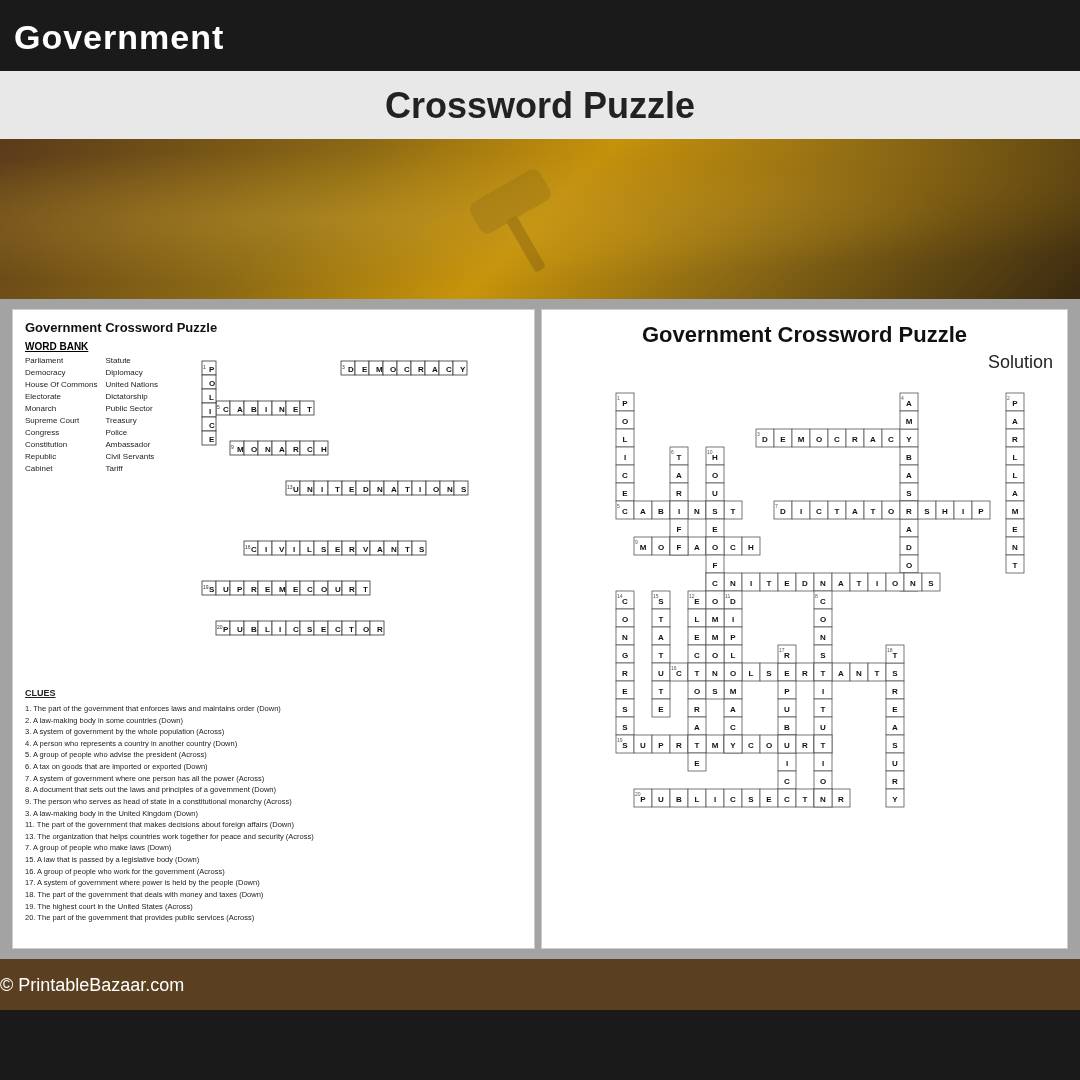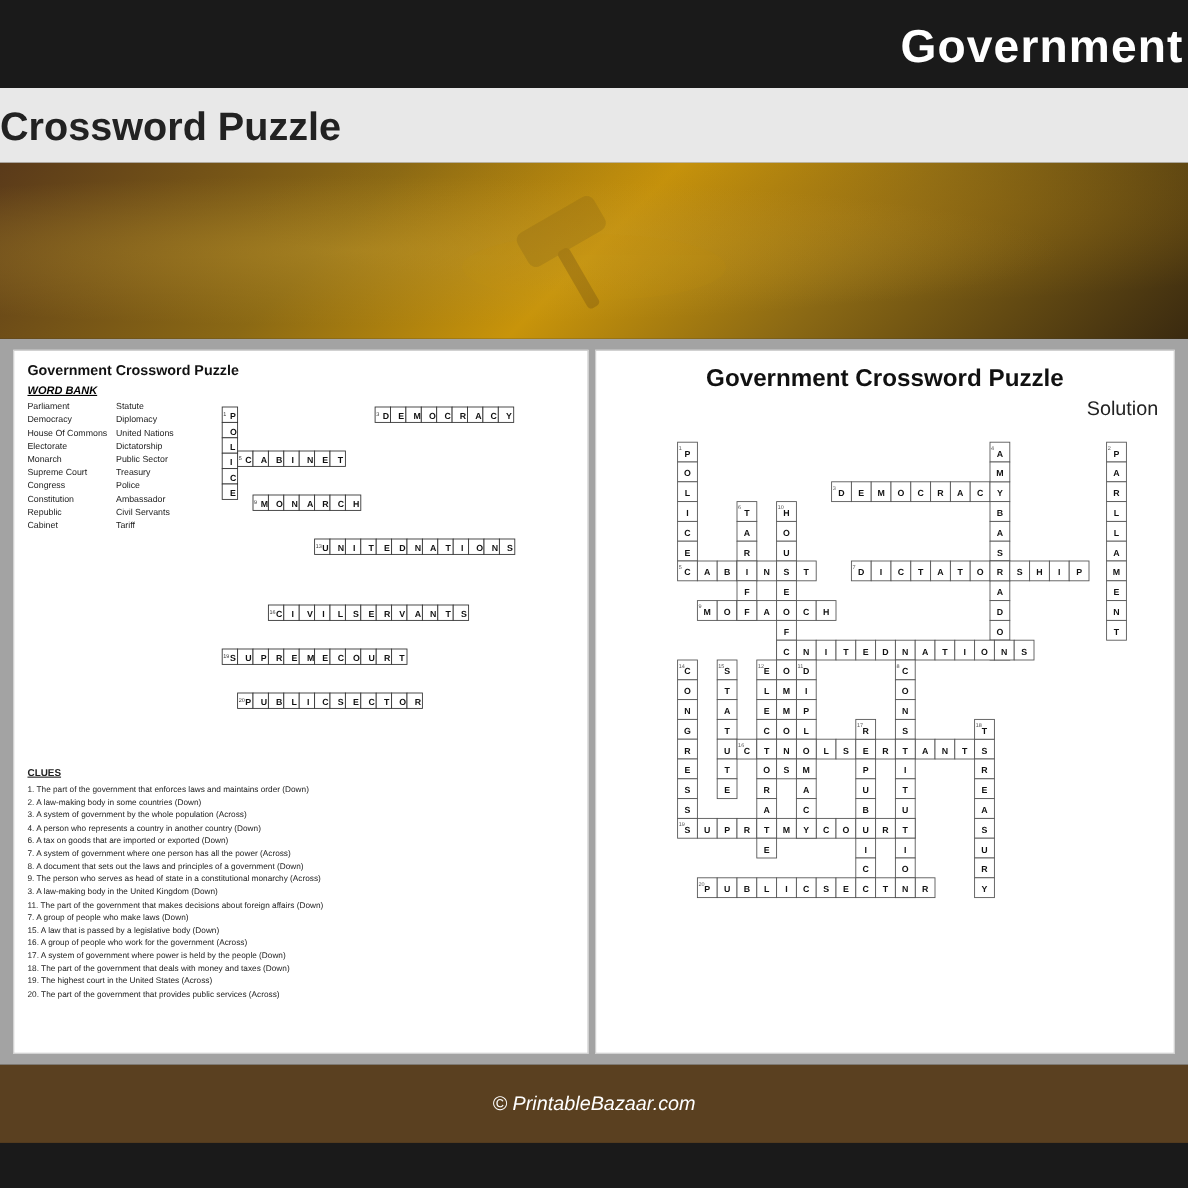--- a/index.html
+++ b/index.html
@@ -7,30 +7,31 @@
       width: 1080px;
       height: 1080px;
       overflow: hidden;
       font-family: Arial, sans-serif;
       background: #1a1a1a;
     }
 
     .top-header {
       background: #1a1a1a;
       color: white;
-      text-align: right;
-      padding: 18px 4px 14px;
-      font-size: 42px;
+      text-align: left;
+      padding: 18px 14px 14px;
+      font-size: 34px;
       font-weight: bold;
       letter-spacing: 1px;
     }
 
     .sub-header {
       background: #e8e8e8;
-      padding: 14px 0 12px;
+      text-align: center;
+      padding: 14px 16px 12px;
       font-size: 36px;
       font-weight: bold;
       color: #222;
     }
 
     .bg-image {
       width: 100%;
       height: 160px;
       background: linear-gradient(135deg, #5a3a1a 0%, #8b6914 30%, #c8940a 50%, #8b6914 70%, #3a2a10 100%);
       display: flex;
@@ -78,21 +79,20 @@
       font-weight: bold;
       margin-bottom: 6px;
       color: #111;
     }
 
     .word-bank-title {
       font-size: 10px;
       font-weight: bold;
       text-decoration: underline;
       margin-bottom: 3px;
-      font-style: italic;
     }
 
     .word-bank-list {
       font-size: 8px;
       line-height: 1.5;
       color: #222;
       margin-bottom: 6px;
       columns: 2;
     }
 
@@ -121,24 +121,22 @@
     .solution-subtitle {
       font-size: 18px;
       text-align: right;
       margin-bottom: 10px;
       color: #222;
     }
 
     .footer {
       background: #5a4020;
       color: white;
-      text-align: center;
-      padding: 24px 0;
+      padding: 14px 0;
       font-size: 20px;
-      font-style: italic;
     }
 
     .footer span {
       font-size: 18px;
     }
   </style>
 </head>
 <body>
 
 <div class="top-header">Government</div>
@@ -364,26 +362,28 @@
         </svg>
       </div>
     </div>
 
     <div class="clues-section">
       <div class="clues-title">CLUES</div>
       <div>1. The part of the government that enforces laws and maintains order (Down)</div>
       <div>2. A law-making body in some countries (Down)</div>
       <div>3. A system of government by the whole population (Across)</div>
       <div>4. A person who represents a country in another country (Down)</div>
+      <div>5. A group of people who advise the president (Across)</div>
       <div>6. A tax on goods that are imported or exported (Down)</div>
       <div>7. A system of government where one person has all the power (Across)</div>
       <div>8. A document that sets out the laws and principles of a government (Down)</div>
       <div>9. The person who serves as head of state in a constitutional monarchy (Across)</div>
       <div>3. A law-making body in the United Kingdom (Down)</div>
       <div>11. The part of the government that makes decisions about foreign affairs (Down)</div>
+      <div>13. The organization that helps countries work together for peace and security (Across)</div>
       <div>7. A group of people who make laws (Down)</div>
       <div>15. A law that is passed by a legislative body (Down)</div>
       <div>16. A group of people who work for the government (Across)</div>
       <div>17. A system of government where power is held by the people (Down)</div>
       <div>18. The part of the government that deals with money and taxes (Down)</div>
       <div>19. The highest court in the United States (Across)</div>
       <div>20. The part of the government that provides public services (Across)</div>
     </div>
   </div>
 

